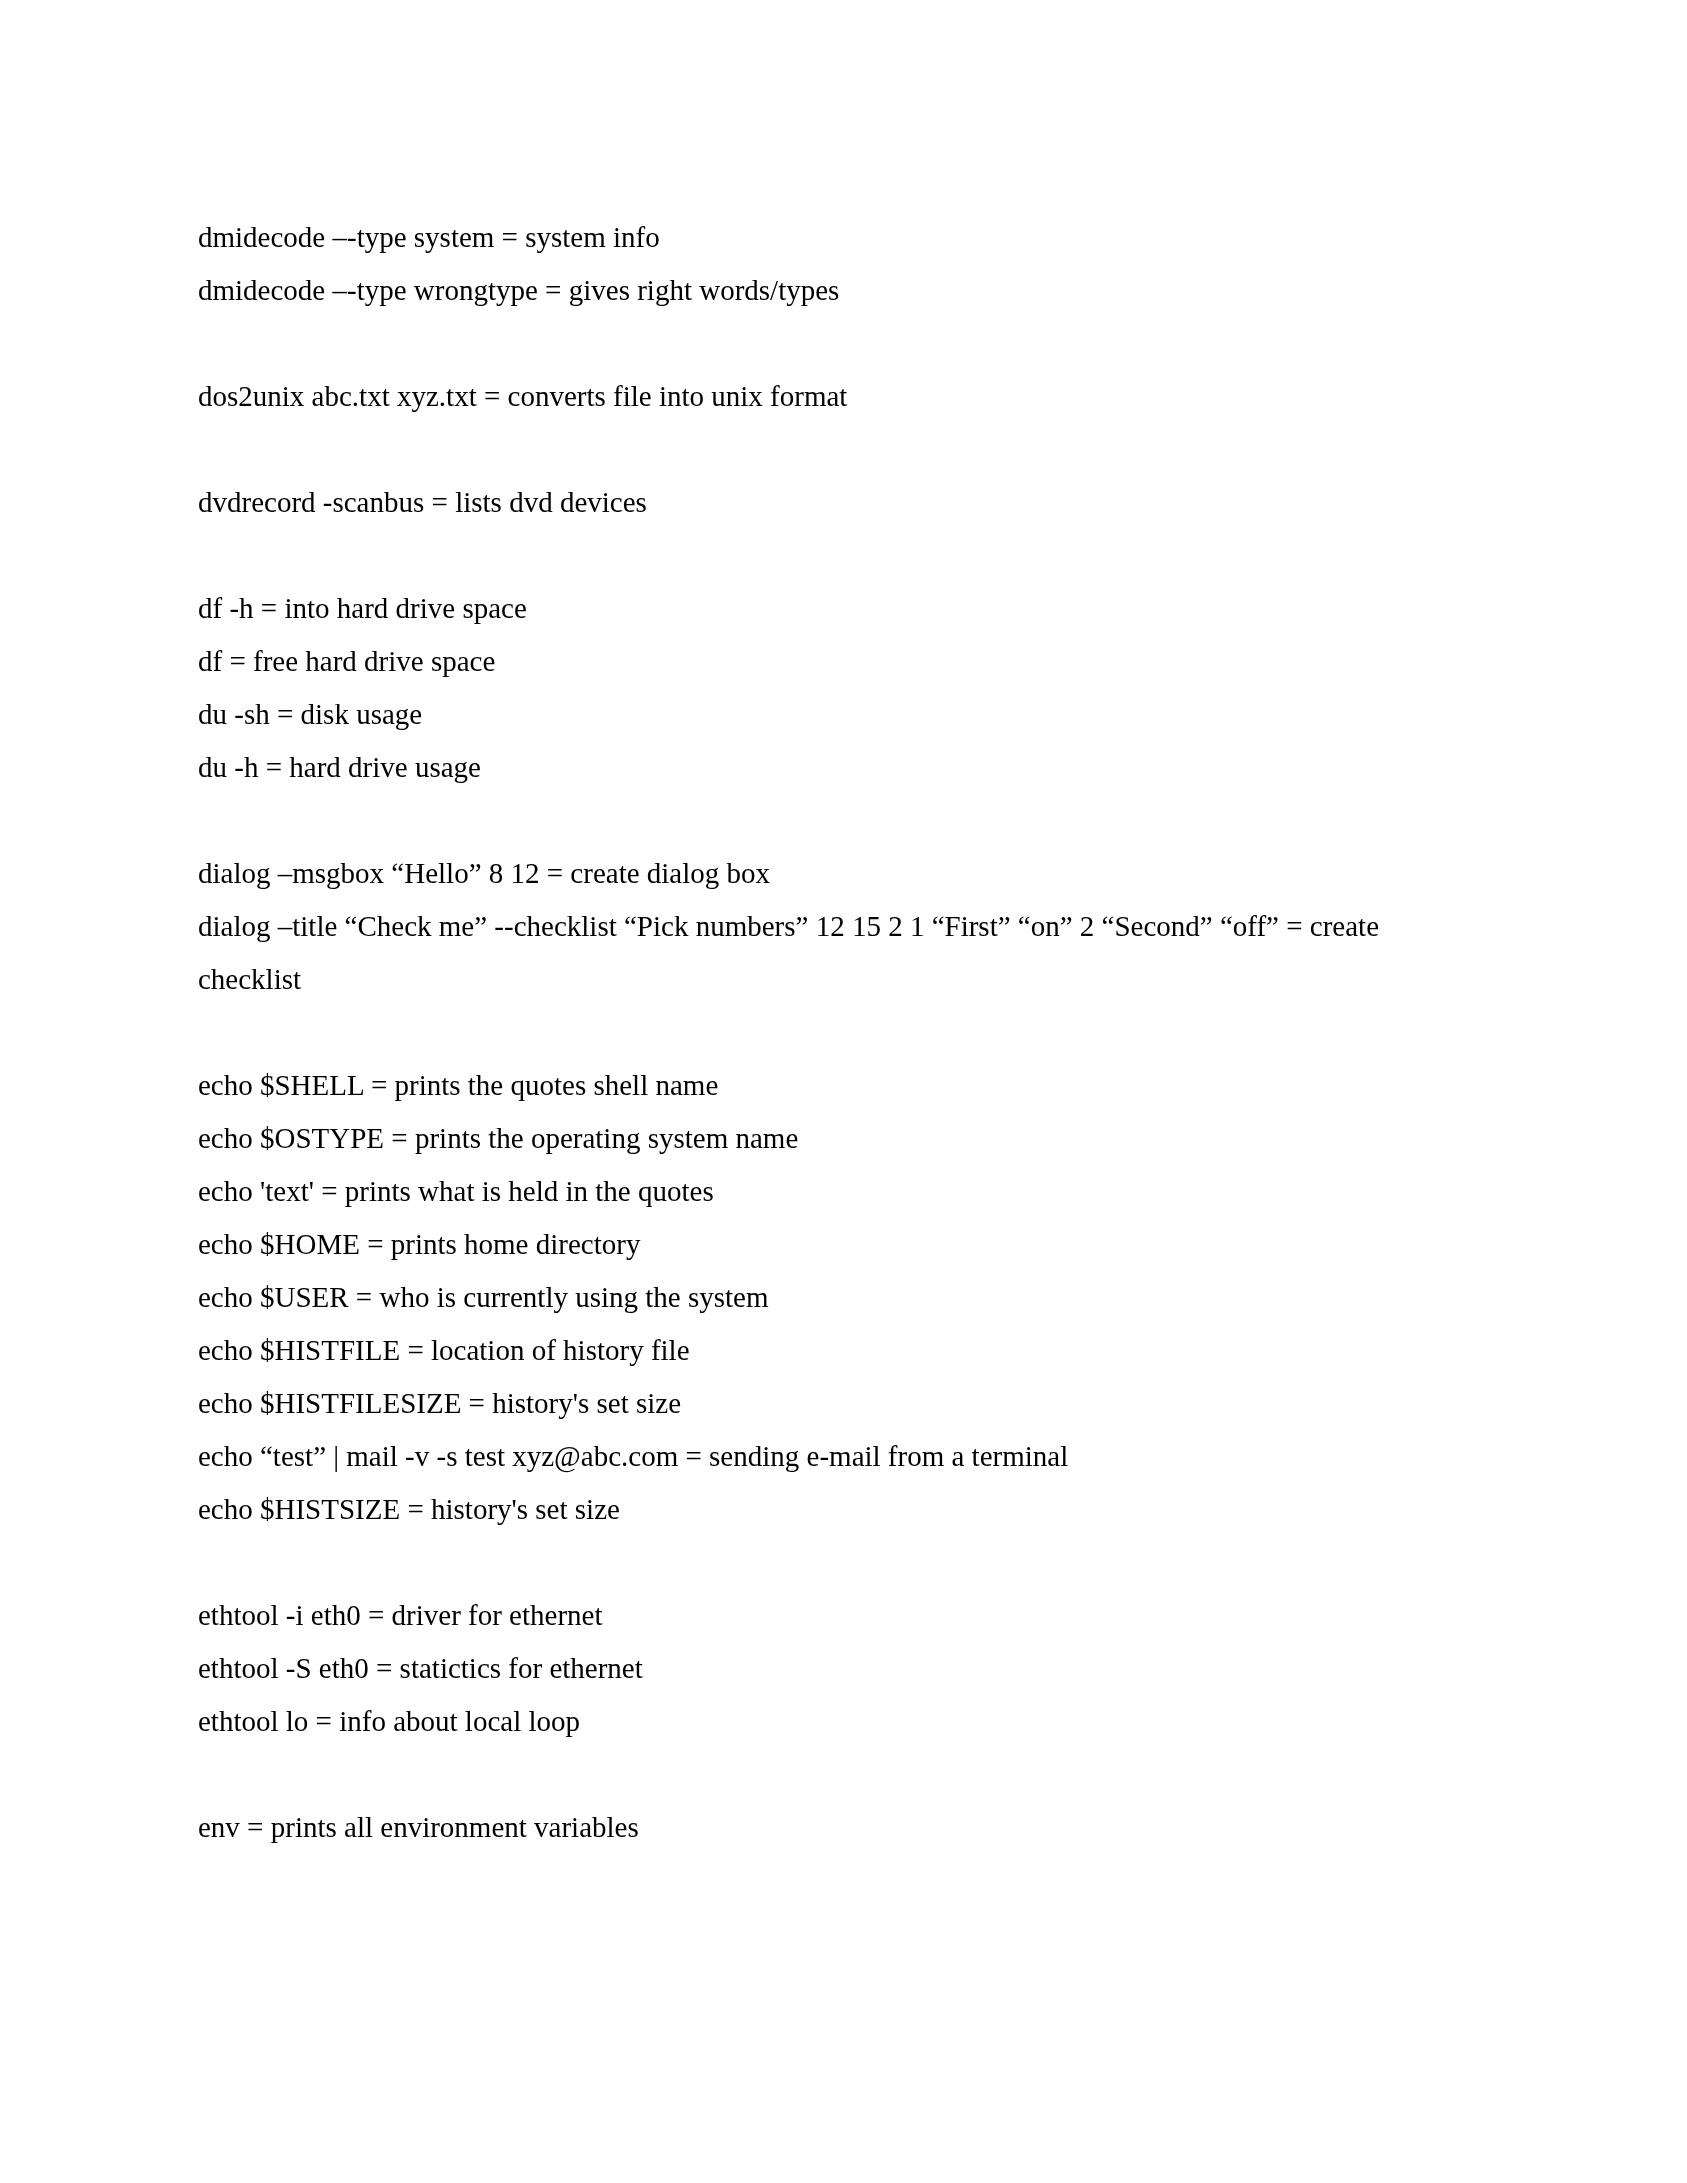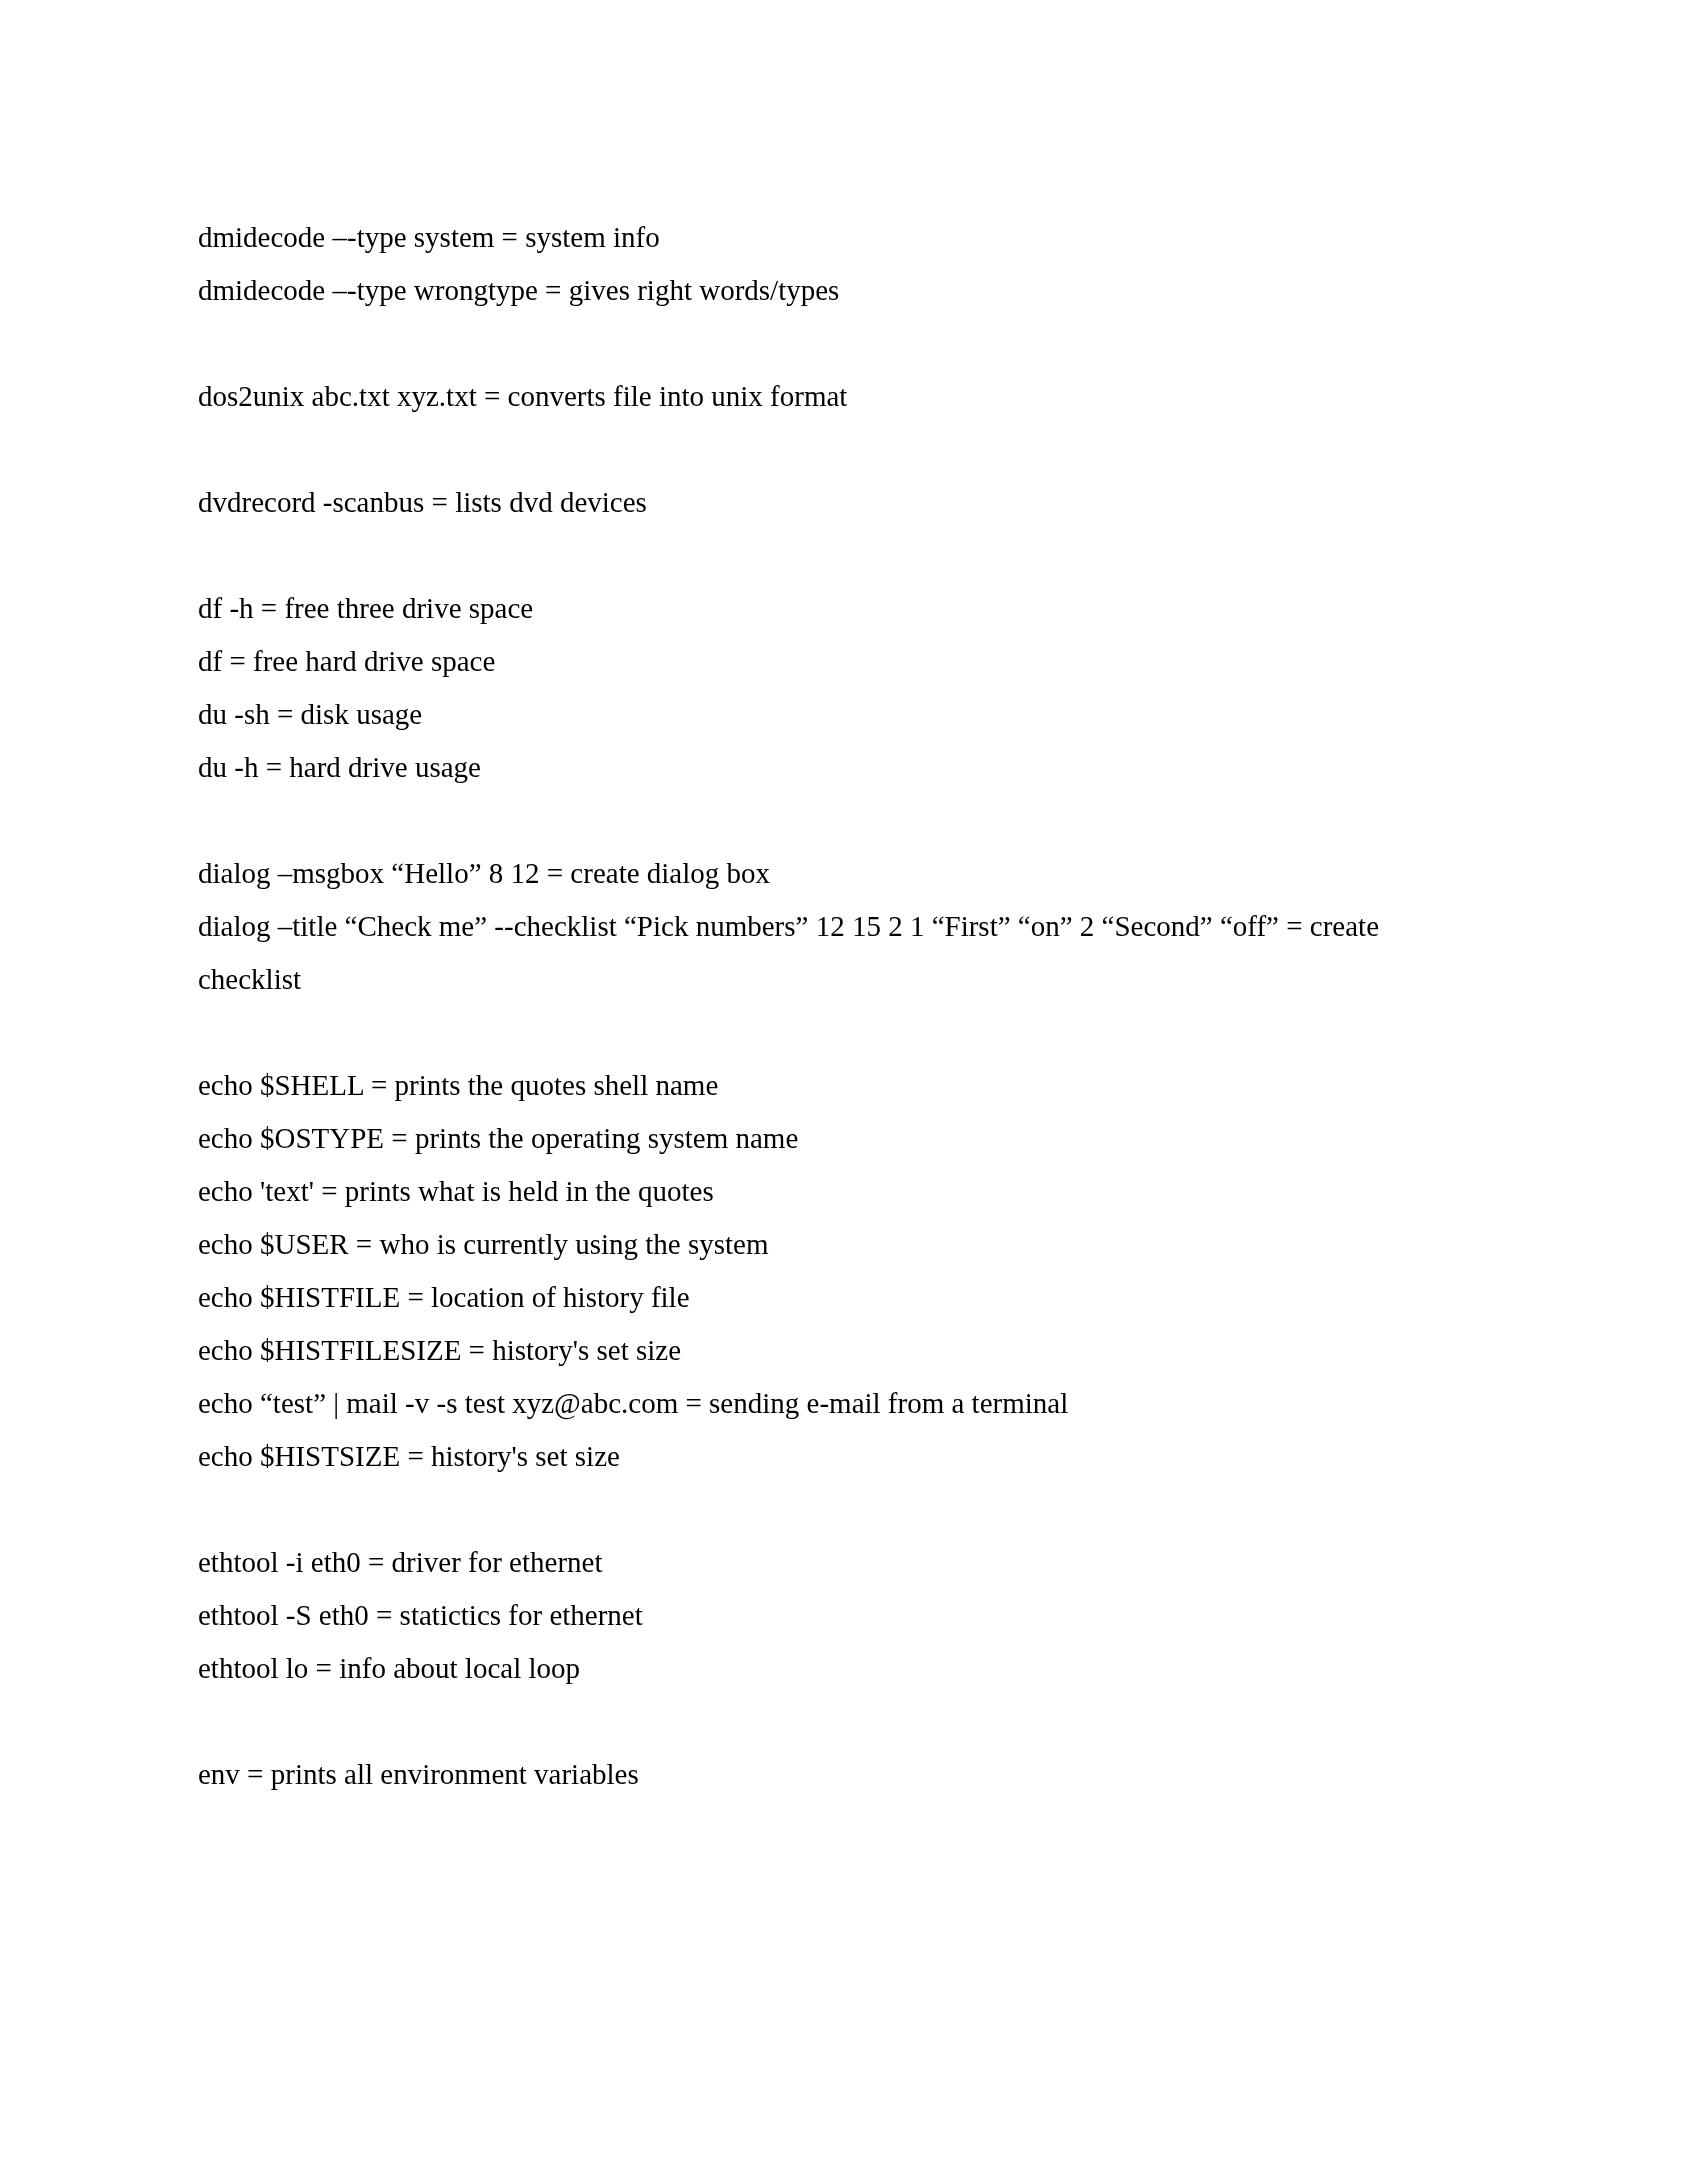--- a/index.html
+++ b/index.html
@@ -55,38 +55,39 @@
       <div class="line">dos2unix abc.txt xyz.txt = converts file into unix format</div>
     </div>
     <div class="blank"></div>
 
     <div class="section">
       <div class="line">dvdrecord -scanbus = lists dvd devices</div>
     </div>
     <div class="blank"></div>
 
     <div class="section">
-      <div class="line">df -h = free three drive space</div>
+      <div class="line">df -h = into hard drive space</div>
       <div class="line">df = free hard drive space</div>
       <div class="line">du -sh = disk usage</div>
       <div class="line">du -h = hard drive usage</div>
     </div>
     <div class="blank"></div>
 
     <div class="section">
       <div class="line">dialog –msgbox “Hello” 8 12 = create dialog box</div>
       <div class="line">dialog –title “Check me” --checklist “Pick numbers” 12 15 2 1 “First” “on” 2 “Second” “off” = create</div>
       <div class="line">checklist</div>
     </div>
     <div class="blank"></div>
 
     <div class="section">
       <div class="line">echo $SHELL = prints the quotes shell name</div>
       <div class="line">echo $OSTYPE = prints the operating system name</div>
       <div class="line">echo 'text' = prints what is held in the quotes</div>
+      <div class="line">echo $HOME = prints home directory</div>
       <div class="line">echo $USER = who is currently using the system</div>
       <div class="line">echo $HISTFILE = location of history file</div>
       <div class="line">echo $HISTFILESIZE = history's set size</div>
       <div class="line">echo “test” | mail -v -s test xyz@abc.com = sending e-mail from a terminal</div>
       <div class="line">echo $HISTSIZE = history's set size</div>
     </div>
     <div class="blank"></div>
 
     <div class="section">
       <div class="line">ethtool -i eth0 = driver for ethernet</div>

